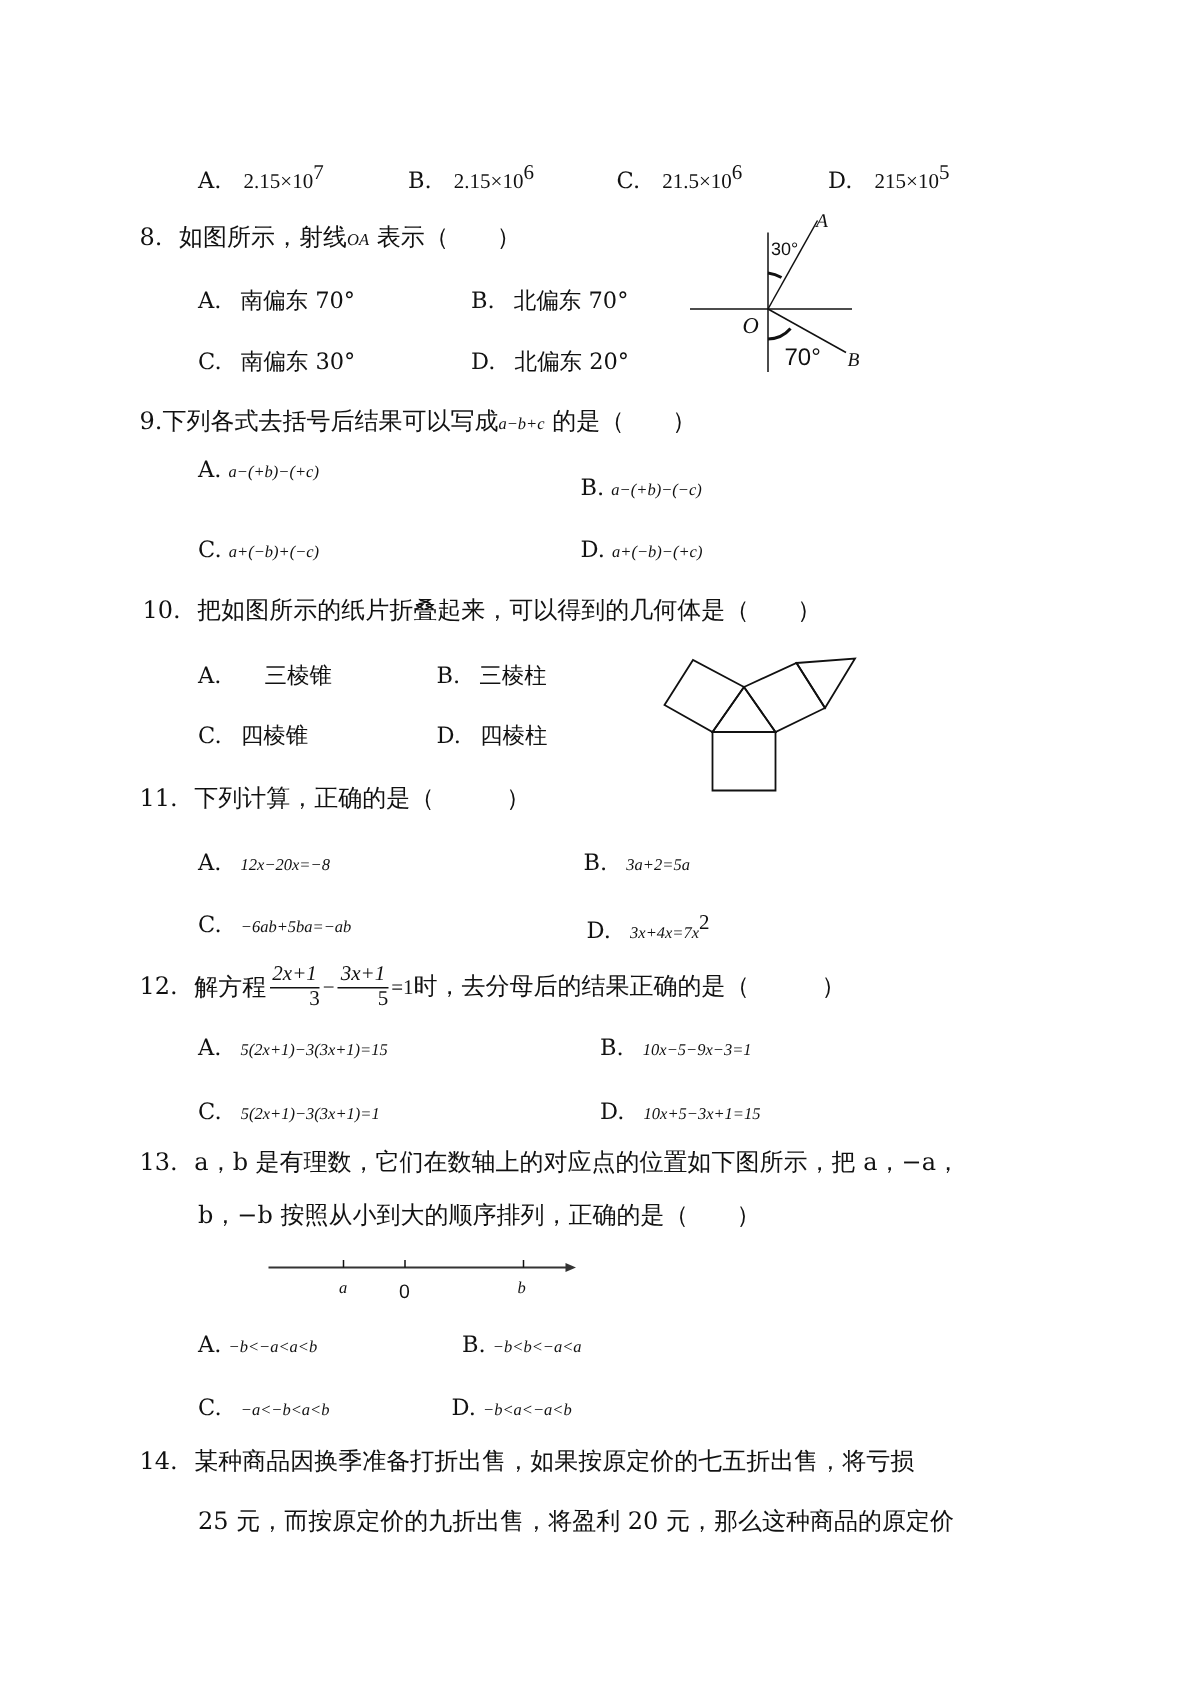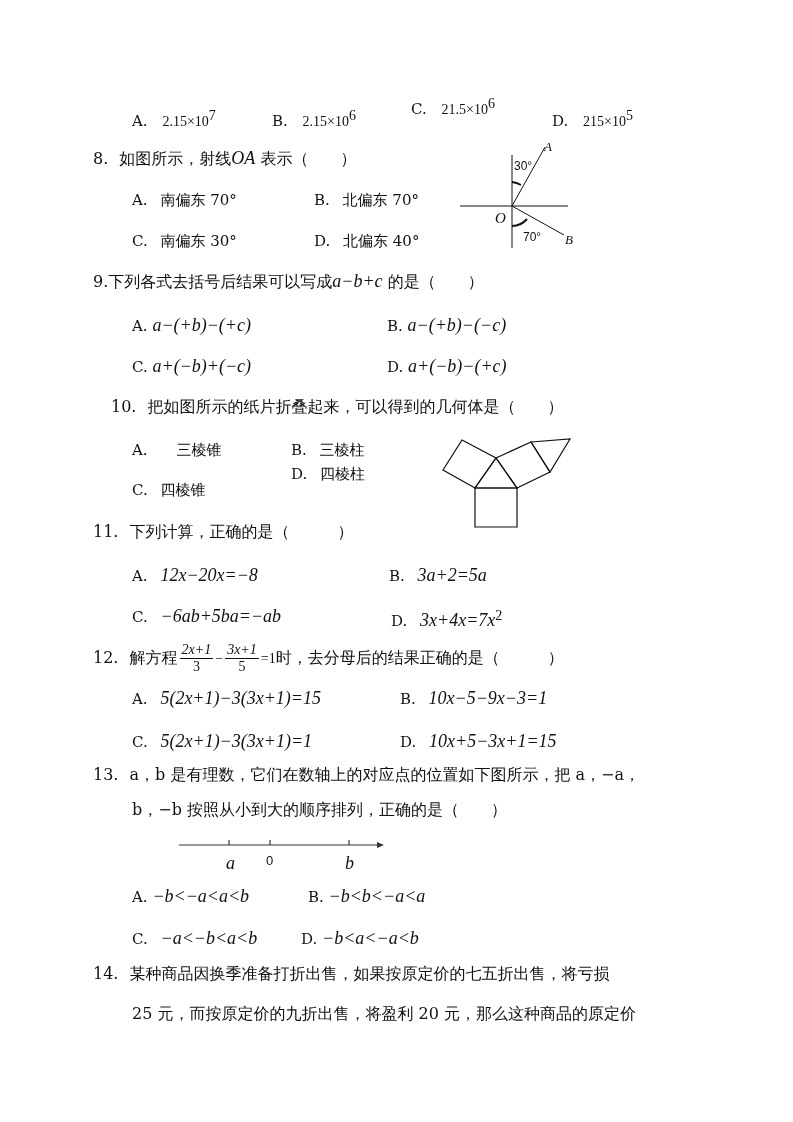--- a/index.html
+++ b/index.html
@@ -4,41 +4,41 @@
 <style>
   html, body { margin: 0; padding: 0; background: #ffffff; }
   body {
     width: 793px; height: 1122px; position: relative; overflow: hidden;
     font-family: "DejaVu Serif", "Liberation Serif", serif;
     color: #111111;
   }
   .abs { position: absolute; white-space: nowrap; }
   .q { font-size: 16px; line-height: 20px; }
   .opt { font-size: 15px; line-height: 20px; }
-  .m { font-family: "Liberation Serif", "DejaVu Serif", serif; font-style: italic; font-size: 18px; }
+  .m { font-family: "Liberation Serif", "DejaVu Serif", serif; font-style: italic; font-size: 11px; }
   .mn { font-family: "Liberation Serif", "DejaVu Serif", serif; font-size: 14px; }
   sup { font-size: 9px; vertical-align: 6px; }
-  .frac { display: inline-block; vertical-align: middle; text-align: center; margin: 0 2px; }
+  .frac { display: inline-block; vertical-align: middle; text-align: right; margin: 0 2px; }
   .frac .num { display: block; border-bottom: 1px solid #111; padding: 0 2px; font-size: 14px; line-height: 16px; }
   .frac .den { display: block; font-size: 14px; line-height: 16px; }
   svg { position: absolute; overflow: visible; }
 </style>
 </head>
 <body>
 
 <div>
   <div class="abs opt" style="left:132px;top:106px;">
     <span>A.</span>
     <span class="mn" style="margin-left:10px">2.15×10</span><sup class="mn">7</sup>
   </div>
   <div class="abs opt" style="left:272px;top:106px;">
     <span>B.</span>
     <span class="mn" style="margin-left:10px">2.15×10</span><sup class="mn">6</sup>
   </div>
-  <div class="abs opt" style="left:411px;top:94px;">
+  <div class="abs opt" style="left:411px;top:106px;">
     <span>C.</span>
     <span class="mn" style="margin-left:10px">21.5×10</span><sup class="mn">6</sup>
   </div>
   <div class="abs opt" style="left:552px;top:106px;">
     <span>D.</span>
     <span class="mn" style="margin-left:10px">215×10</span><sup class="mn">5</sup>
   </div>
 </div>
 
 <div class="abs q" style="left:93px;top:148px;">
@@ -53,75 +53,75 @@
 <div class="abs opt" style="left:314px;top:190px;">
   <span>B.</span>
   <span style="margin-left:8px">北偏东 70°</span>
 </div>
 <div class="abs opt" style="left:132px;top:231px;">
   <span>C.</span>
   <span style="margin-left:8px">南偏东 30°</span>
 </div>
 <div class="abs opt" style="left:314px;top:231px;">
   <span>D.</span>
-  <span style="margin-left:8px">北偏东 40°</span>
+  <span style="margin-left:8px">北偏东 20°</span>
 </div>
 
 <svg style="left:0;top:0;" width="793" height="1122">
   <line x1="460" y1="206" x2="568" y2="206" stroke="#111" stroke-width="1"></line>
   <line x1="512" y1="155" x2="512" y2="248" stroke="#111" stroke-width="1"></line>
   <line x1="512" y1="206" x2="545" y2="147" stroke="#111" stroke-width="1"></line>
   <line x1="512" y1="206" x2="564" y2="235" stroke="#111" stroke-width="1"></line>
   <path d="M512,182 A24,24 0 0 1 521,185" fill="none" stroke="#111" stroke-width="2"></path>
   <path d="M512,226 A20,20 0 0 0 527,219" fill="none" stroke="#111" stroke-width="2"></path>
 </svg>
 <div class="abs m" style="left:544px;top:139px;font-size:13px;">A</div>
 <div class="abs m" style="left:565px;top:232px;font-size:13px;">B</div>
 <div class="abs m" style="left:495px;top:210px;font-size:15px;">O</div>
 <div class="abs" style="left:514px;top:159px;font-size:12px;font-family:'Liberation Sans',sans-serif;">30°</div>
-<div class="abs" style="left:523px;top:230px;font-size:12px;font-family:'Liberation Sans',sans-serif;">70°</div>
+<div class="abs" style="left:523px;top:230px;font-size:16px;font-family:'Liberation Sans',sans-serif;">70°</div>
 
 <div class="abs q" style="left:93px;top:271px;">
   <span>9.</span><span>下列各式去括号后结果可以写成</span><span class="m">a−b+c</span>
   <span>的是（　　）</span>
 </div>
-<div class="abs opt" style="left:132px;top:315px;text-align:center;">
+<div class="abs opt" style="left:132px;top:303px;text-align:center;">
   <span>A.</span>
   <span class="m">a−(+b)−(+c)</span>
 </div>
 <div class="abs opt" style="left:387px;top:315px;">
   <span>B.</span>
   <span class="m">a−(+b)−(−c)</span>
 </div>
 <div class="abs opt" style="left:132px;top:356px;">
   <span>C.</span>
   <span class="m">a+(−b)+(−c)</span>
 </div>
 <div class="abs opt" style="left:387px;top:356px;">
   <span>D.</span>
   <span class="m">a+(−b)−(+c)</span>
 </div>
 
-<div class="abs q" style="left:111px;top:397px;">
+<div class="abs q" style="left:95px;top:397px;">
   <span>10.</span>
   <span style="margin-left:6px">把如图所示的纸片折叠起来，可以得到的几何体是（　　）</span>
 </div>
 <div class="abs opt" style="left:132px;top:440px;">
   <span>A.</span>
   <span style="margin-left:24px">三棱锥</span>
 </div>
 <div class="abs opt" style="left:291px;top:440px;">
   <span>B.</span>
   <span style="margin-left:8px">三棱柱</span>
 </div>
 <div class="abs opt" style="left:132px;top:480px;">
   <span>C.</span>
   <span style="margin-left:8px">四棱锥</span>
 </div>
-<div class="abs opt" style="left:291px;top:464px;">
+<div class="abs opt" style="left:291px;top:480px;">
   <span>D.</span>
   <span style="margin-left:8px">四棱柱</span>
 </div>
 
 <svg style="left:0;top:0;" width="793" height="1122">
   <g fill="none" stroke="#111" stroke-width="1.2">
 
     <polygon points="496,458 475,488 517,488"></polygon>
 
     <polygon points="475,488 517,488 517,527 475,527"></polygon>

